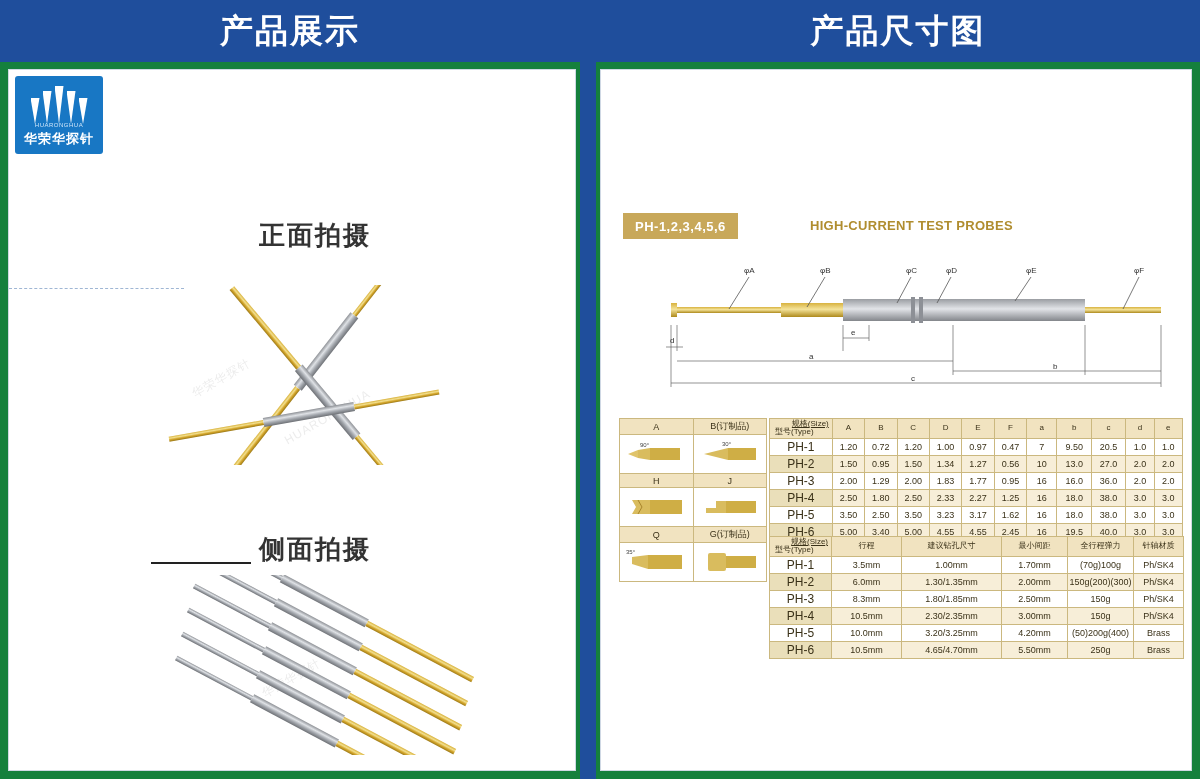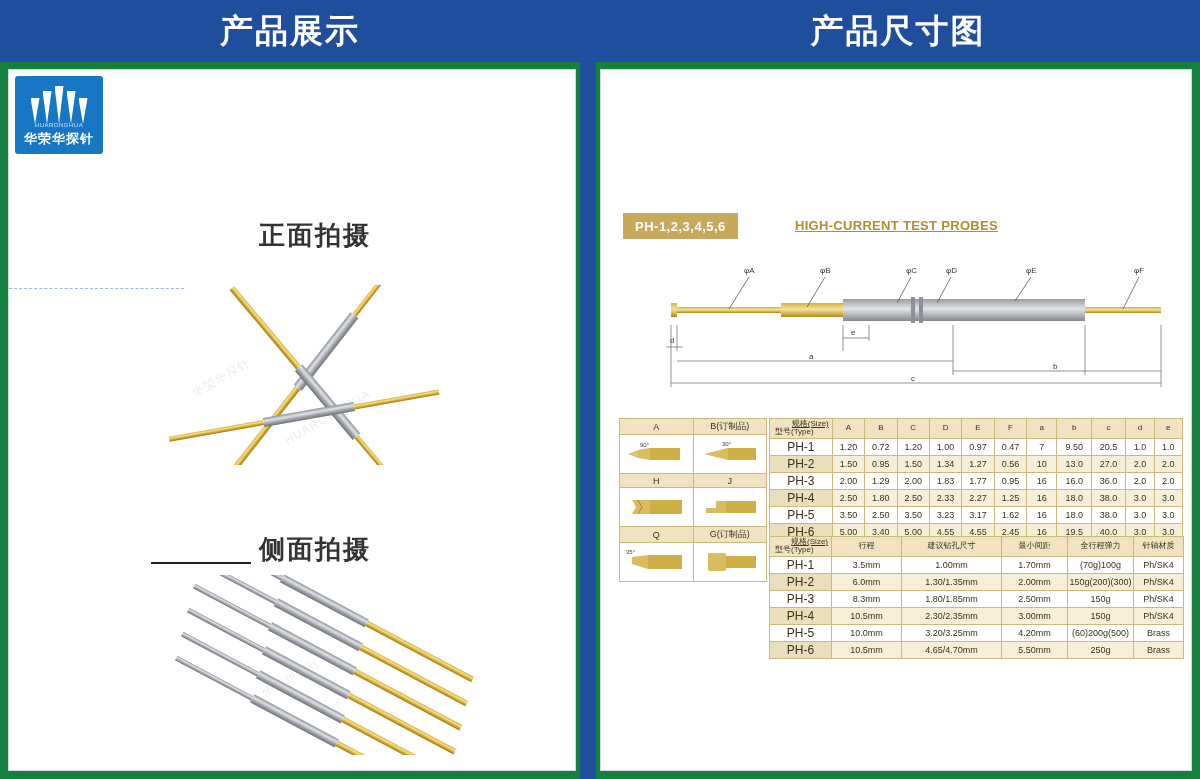--- a/index.html
+++ b/index.html
@@ -266,21 +266,21 @@
     </div>
   </div>
 
   <div class="panel panel-right">
     <div class="panel-header">
       <span class="title">产品尺寸图</span>
     </div>
     <div class="panel-body">
 
       <div class="draw-label" style="left:22px; top:143px;">PH-1,2,3,4,5,6</div>
-      <div class="draw-title" style="left:194px; top:148px;text-decoration:underline;">HIGH-CURRENT TEST PROBES</div>
+      <div class="draw-title" style="left:209px; top:148px;">HIGH-CURRENT TEST PROBES</div>
 
       <svg style="position:absolute; left:10px; top:165px; width:570px; height:180px;" viewBox="0 0 570 180">
         <defs>
           <linearGradient id="g2" x1="0" y1="0" x2="0" y2="1">
             <stop offset="0%" stop-color="#d8b23f"></stop>
               <stop offset="45%" stop-color="#f4e39a"></stop>
             <stop offset="100%" stop-color="#ae8a1c"></stop>
           </linearGradient>
           <linearGradient id="s2" x1="0" y1="0" x2="0" y2="1">
             <stop offset="0%" stop-color="#9a9da2"></stop>
@@ -577,21 +577,21 @@
             <td>2.30/2.35mm</td>
             <td>3.00mm</td>
             <td>150g</td>
             <td>Ph/SK4</td>
           </tr>
           <tr>
             <td class="rowhead">PH-5</td>
             <td>10.0mm</td>
             <td>3.20/3.25mm</td>
             <td>4.20mm</td>
-            <td>(60)200g(500)</td>
+            <td>(50)200g(400)</td>
             <td>Brass</td>
           </tr>
           <tr>
             <td class="rowhead">PH-6</td>
             <td>10.5mm</td>
             <td>4.65/4.70mm</td>
             <td>5.50mm</td>
             <td>250g</td>
             <td>Brass</td>
           </tr>

